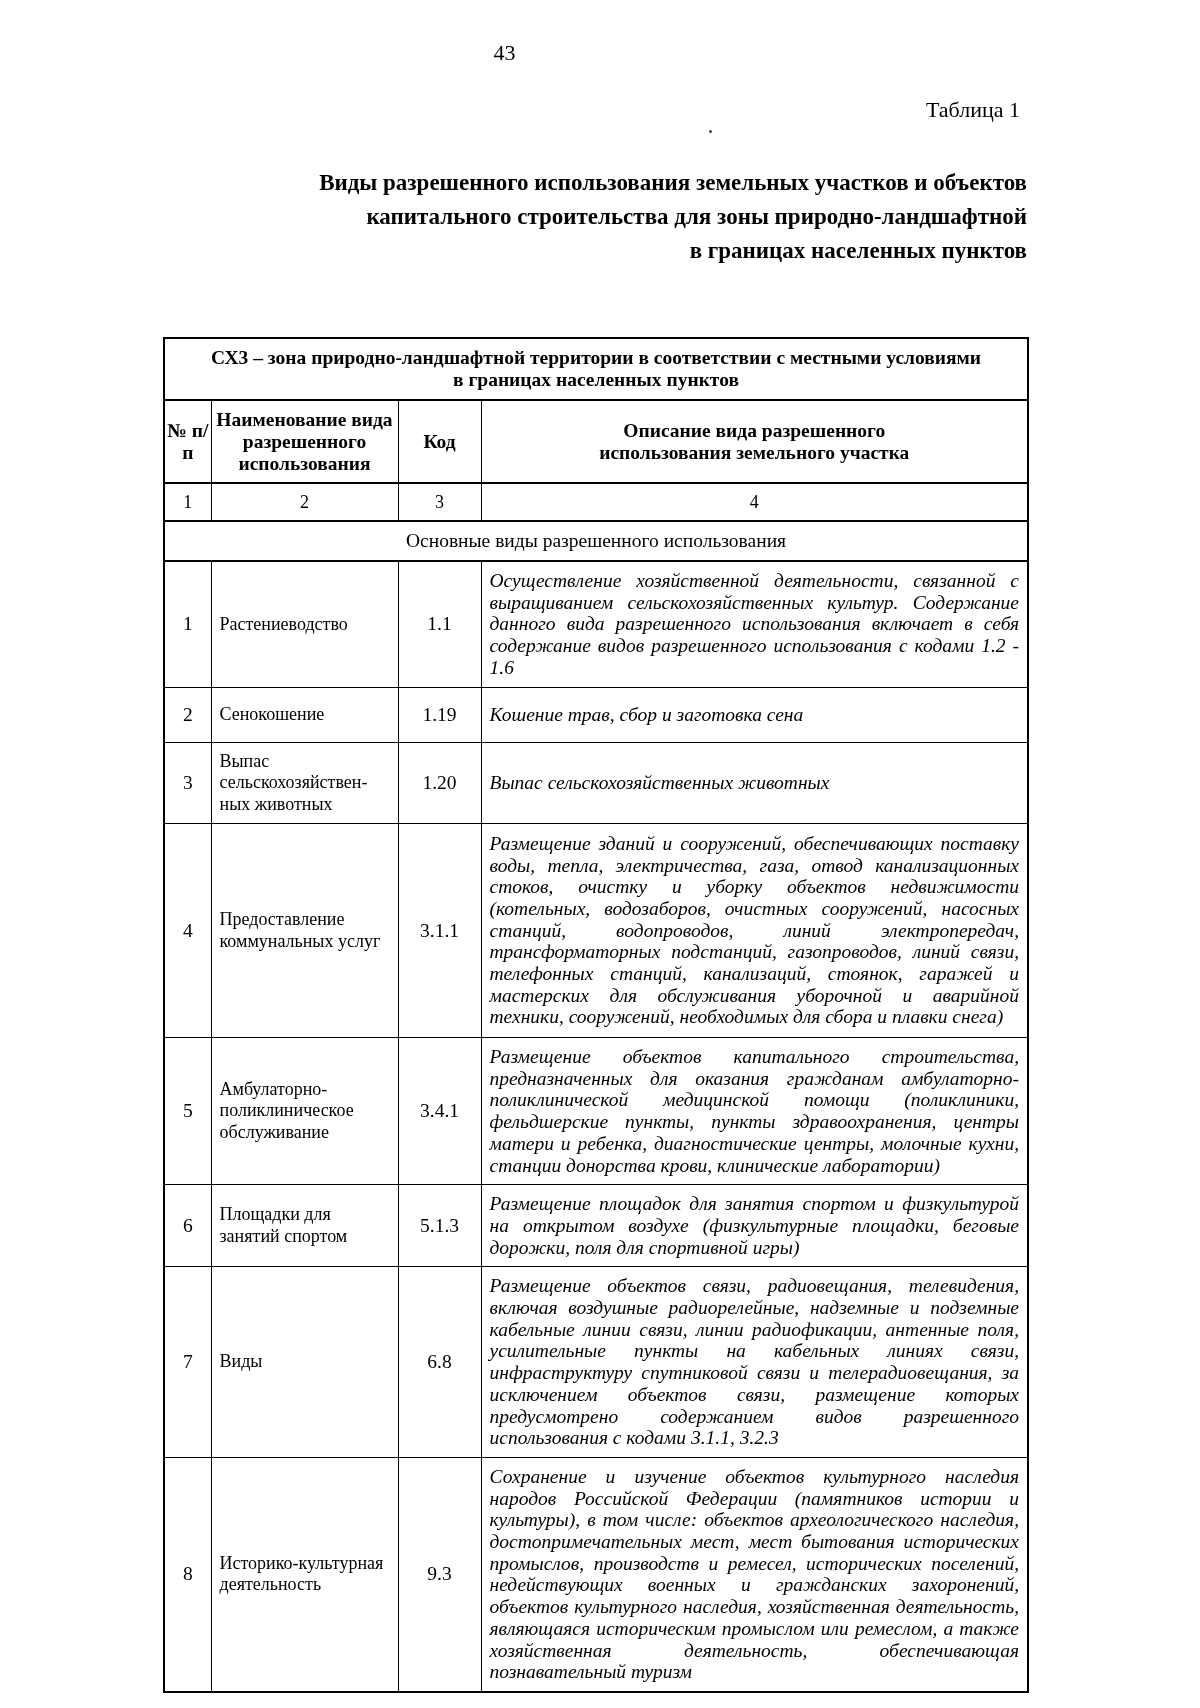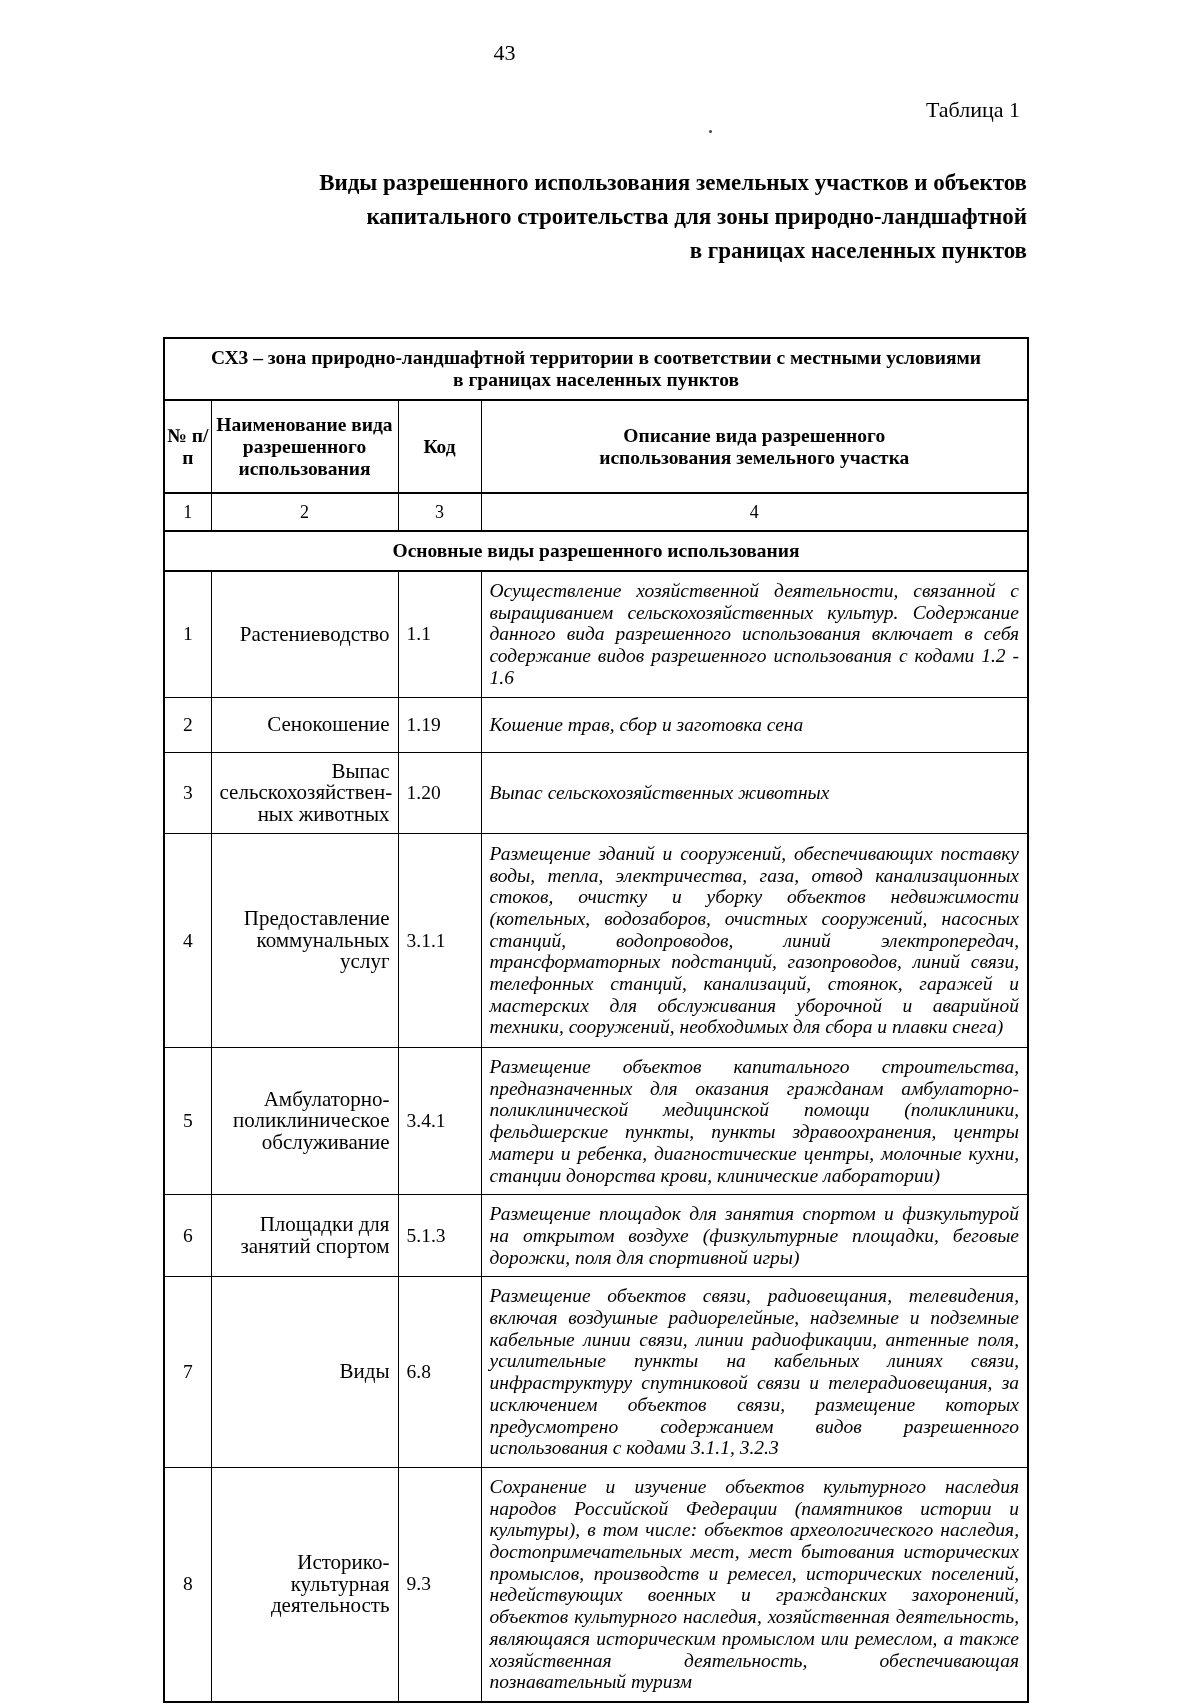--- a/index.html
+++ b/index.html
@@ -41,33 +41,33 @@
     font-weight:bold;font-size:19.5px;line-height:22px;text-align:center;
     vertical-align:middle;padding:2px 2px;
   }
   .desc-head-inner{display:inline-block;max-width:350px;}
   .nums-row td{
     border-bottom:2px solid #000;
     font-size:18px;text-align:center;vertical-align:middle;line-height:20px;
   }
   .section-row td{
     border-bottom:2px solid #000;
-    font-weight:bold;font-size:19.5px;text-align:center;vertical-align:middle;
+    font-weight:normal;font-size:19.5px;text-align:center;vertical-align:middle;
     line-height:22px;
   }
   .num-cell{
     text-align:center;vertical-align:middle;font-size:19.5px;
   }
   .name-cell{
-    text-align:right;vertical-align:middle;font-size:21px;line-height:21.5px;
+    text-align:left;vertical-align:middle;font-size:18px;line-height:21.5px;
     padding:2px 2px;
     margin-left:20px;
   }
   .code-cell{
-    vertical-align:middle;font-size:19.5px;
+    text-align:center;vertical-align:middle;font-size:19.5px;
   }
   .desc-cell{
     text-align:justify;vertical-align:middle;font-size:19.5px;
     line-height:21.7px;padding:4px 8px 4px 9px;font-style:italic;
   }
 </style>
 </head>
 <body>
 
 <div>
@@ -93,21 +93,21 @@
     </colgroup>
 
     <tbody>
         <tr class="zone-row" style="height:46px">
       <td colspan="4">
         <div>СХ3 – зона природно-ландшафтной территории в соответствии с местными условиями</div>
         <div>в границах населенных пунктов</div>
       </td>
     </tr>
 
-    <tr class="head-row" style="height:93px">
+    <tr class="head-row" style="height:83px">
       <th>№ п/п</th>
       <th>Наименование вида разрешенного использования</th>
       <th>Код</th>
       <th>
         <span class="desc-head-inner">Описание вида разрешенного использования земельного участка</span>
       </th>
     </tr>
 
     <tr class="nums-row" style="height:20px">
       <td>1</td>

